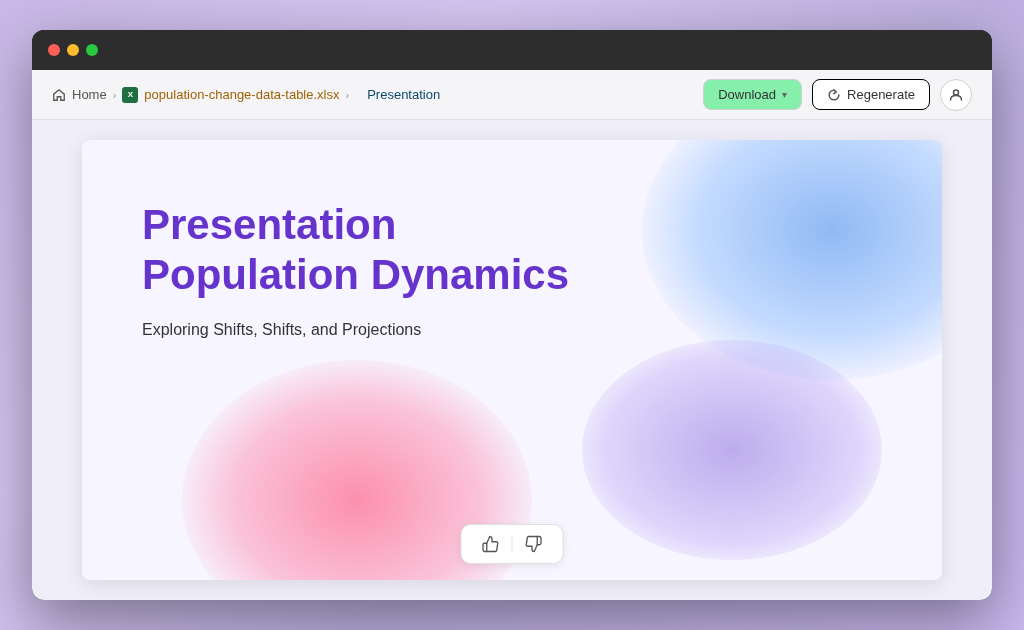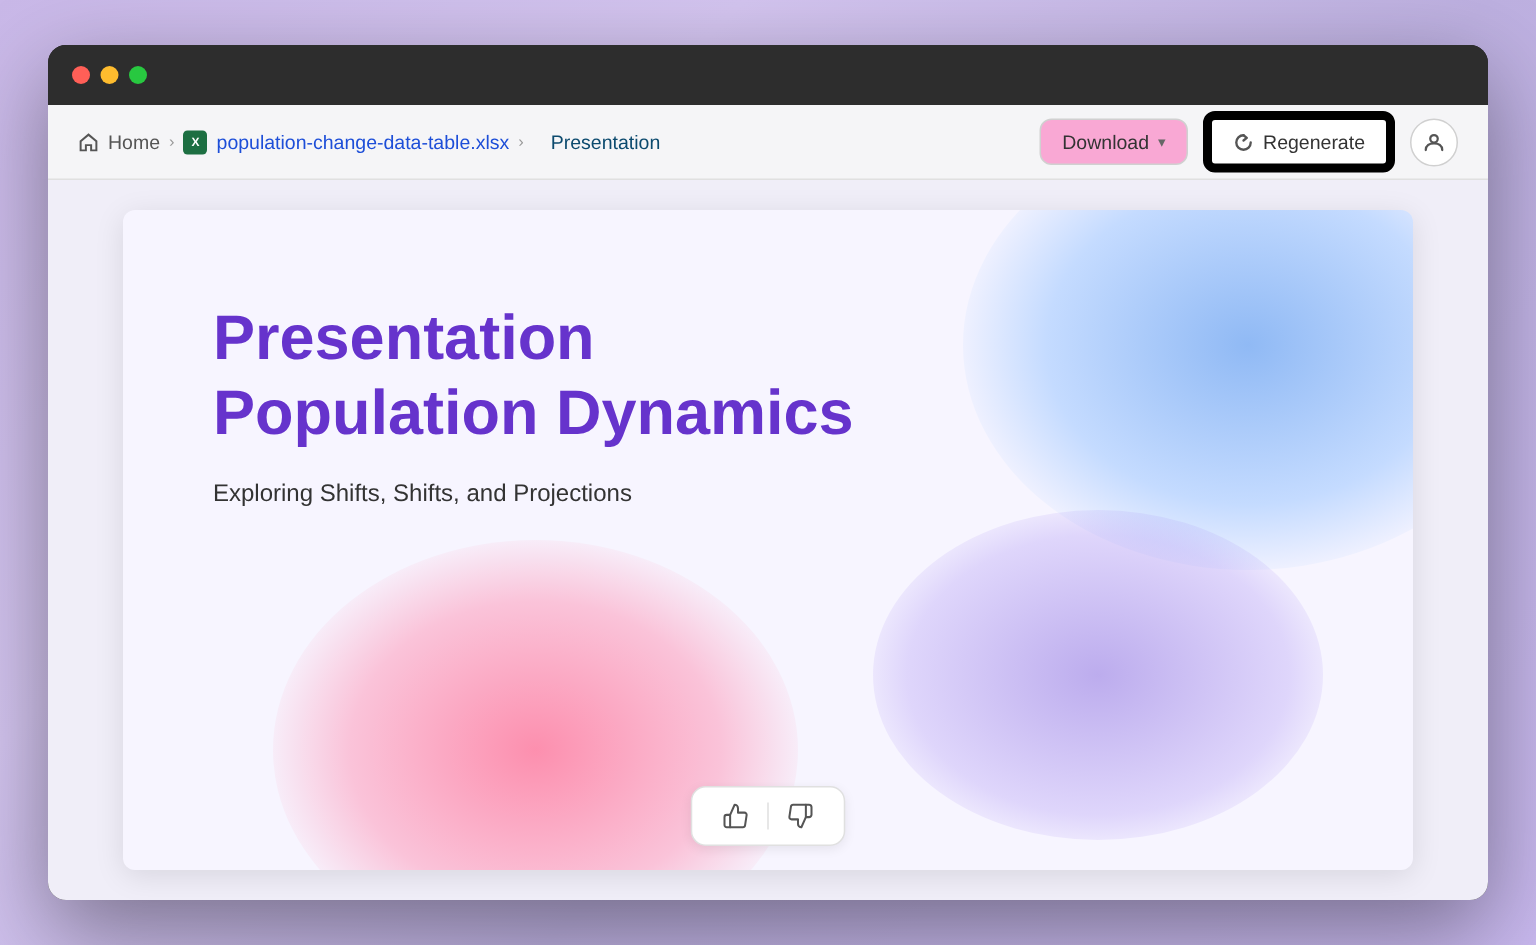--- a/index.html
+++ b/index.html
@@ -96,61 +96,61 @@
       display: flex;
       align-items: center;
       justify-content: center;
       color: white;
       font-size: 8px;
       font-weight: bold;
     }
 
     .breadcrumb-file {
       font-size: 13px;
-      color: #1d4ed8;
+      color: #a16207;
     }
 
     .breadcrumb-current {
       font-size: 13px;
       color: #0c4a6e;
       font-weight: 500;
       margin-left: 12px;
     }
 
     .toolbar-actions {
       display: flex;
       align-items: center;
       gap: 10px;
     }
 
     .btn-download {
       display: flex;
       align-items: center;
       gap: 6px;
-      background: #f9a8d4;
+      background: #86efac;
       border: 1px solid #d0d0d0;
       border-radius: 8px;
       padding: 7px 14px;
       font-size: 13px;
       color: #333;
       cursor: pointer;
       font-weight: 500;
     }
 
     .btn-download .chevron {
       font-size: 10px;
       color: #666;
     }
 
     .btn-regenerate {
       display: flex;
       align-items: center;
       gap: 6px;
       background: white;
-      border: 6px solid #000000;
+      border: 1px solid #000000;
       border-radius: 8px;
       padding: 7px 14px;
       font-size: 13px;
       color: #333;
       cursor: pointer;
       font-weight: 500;
     }
 
     .btn-user {
       width: 32px;

